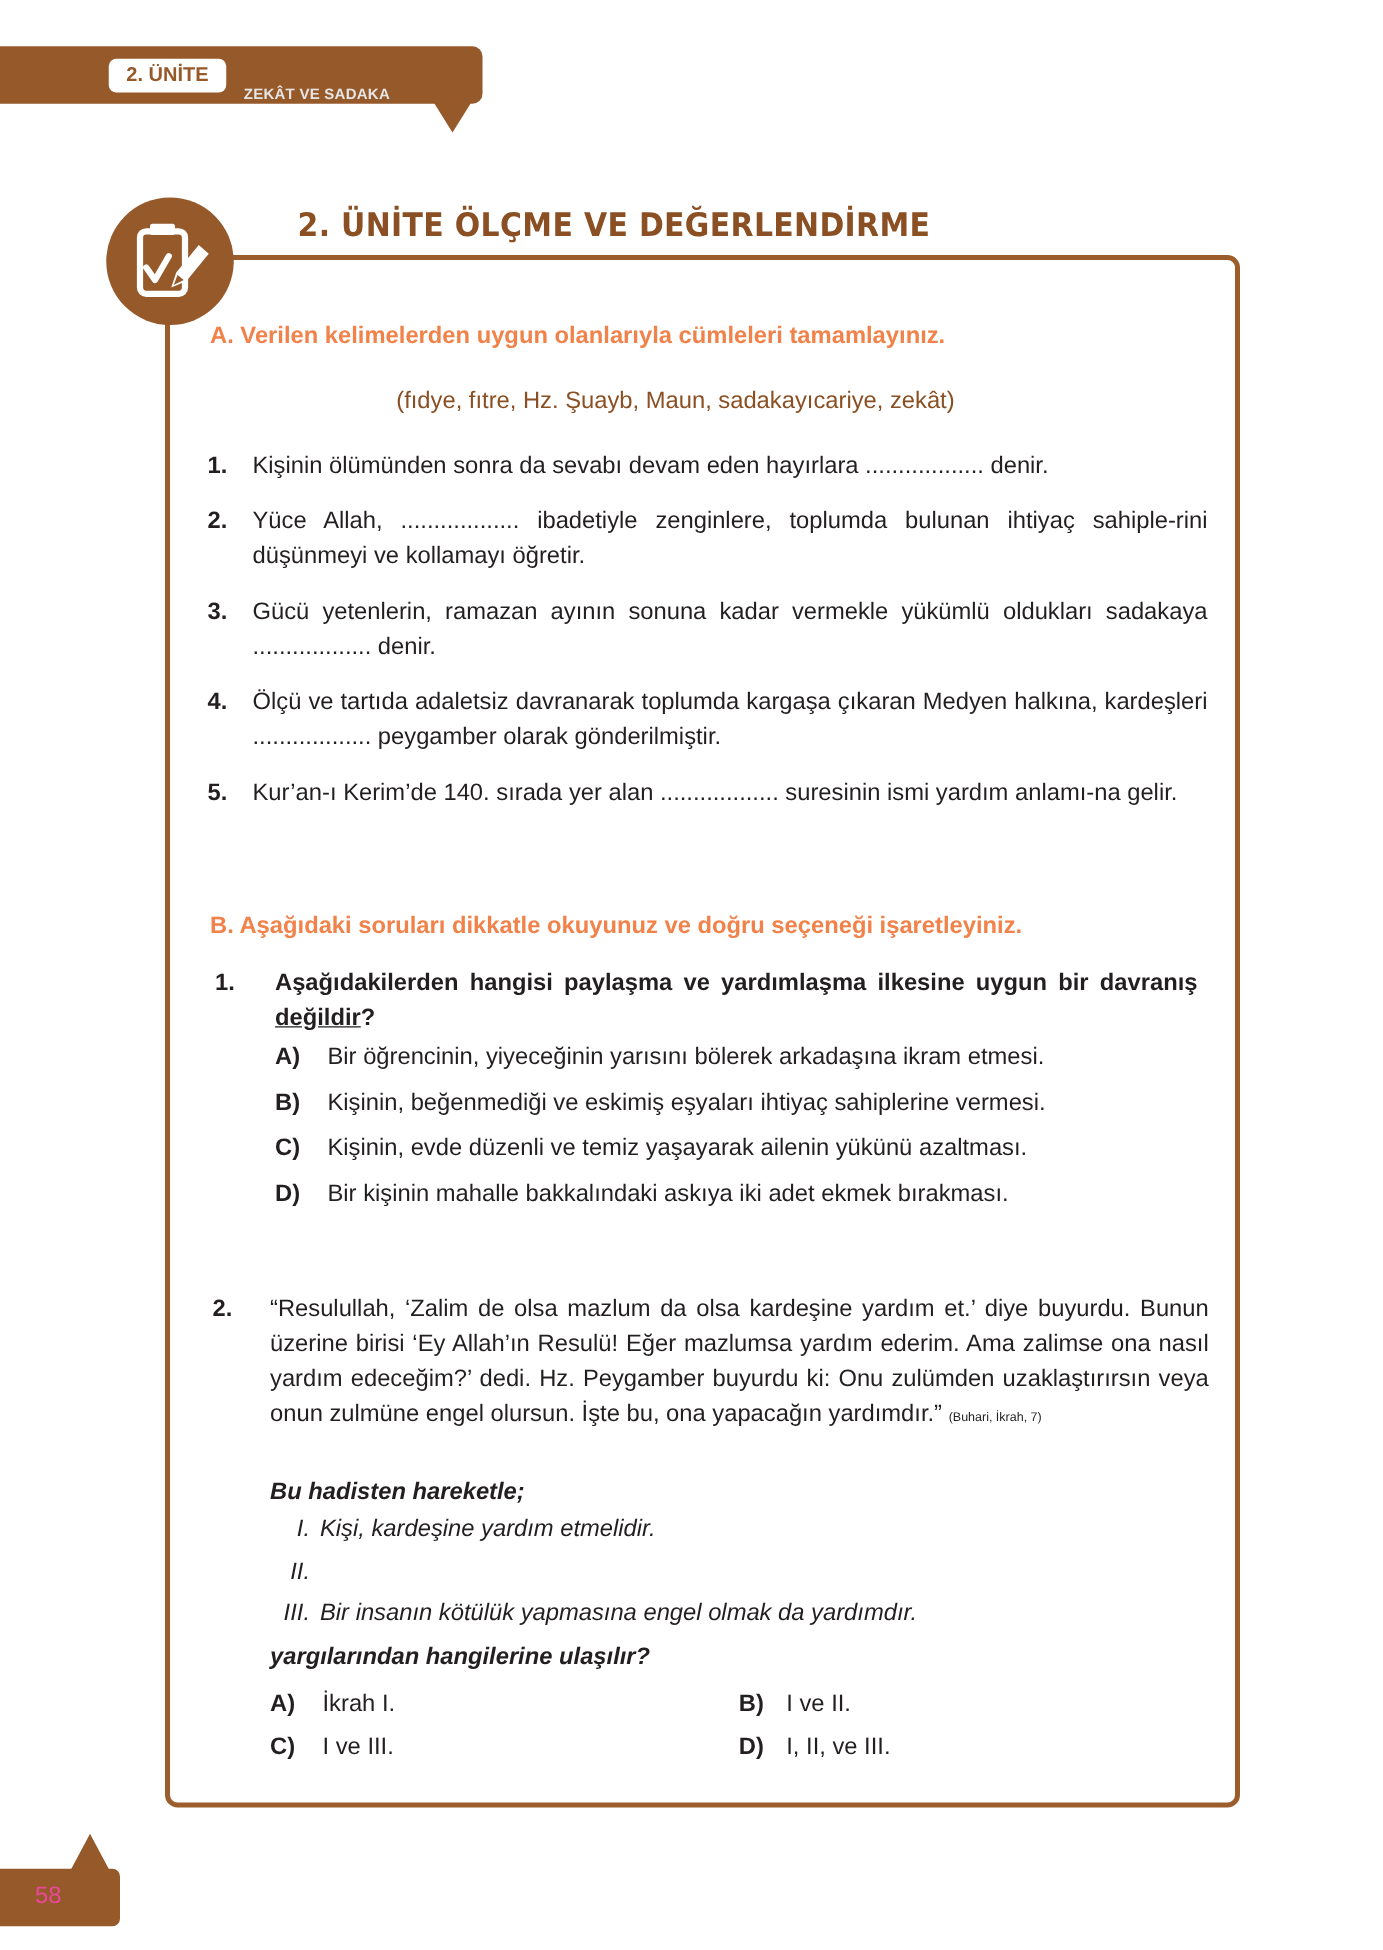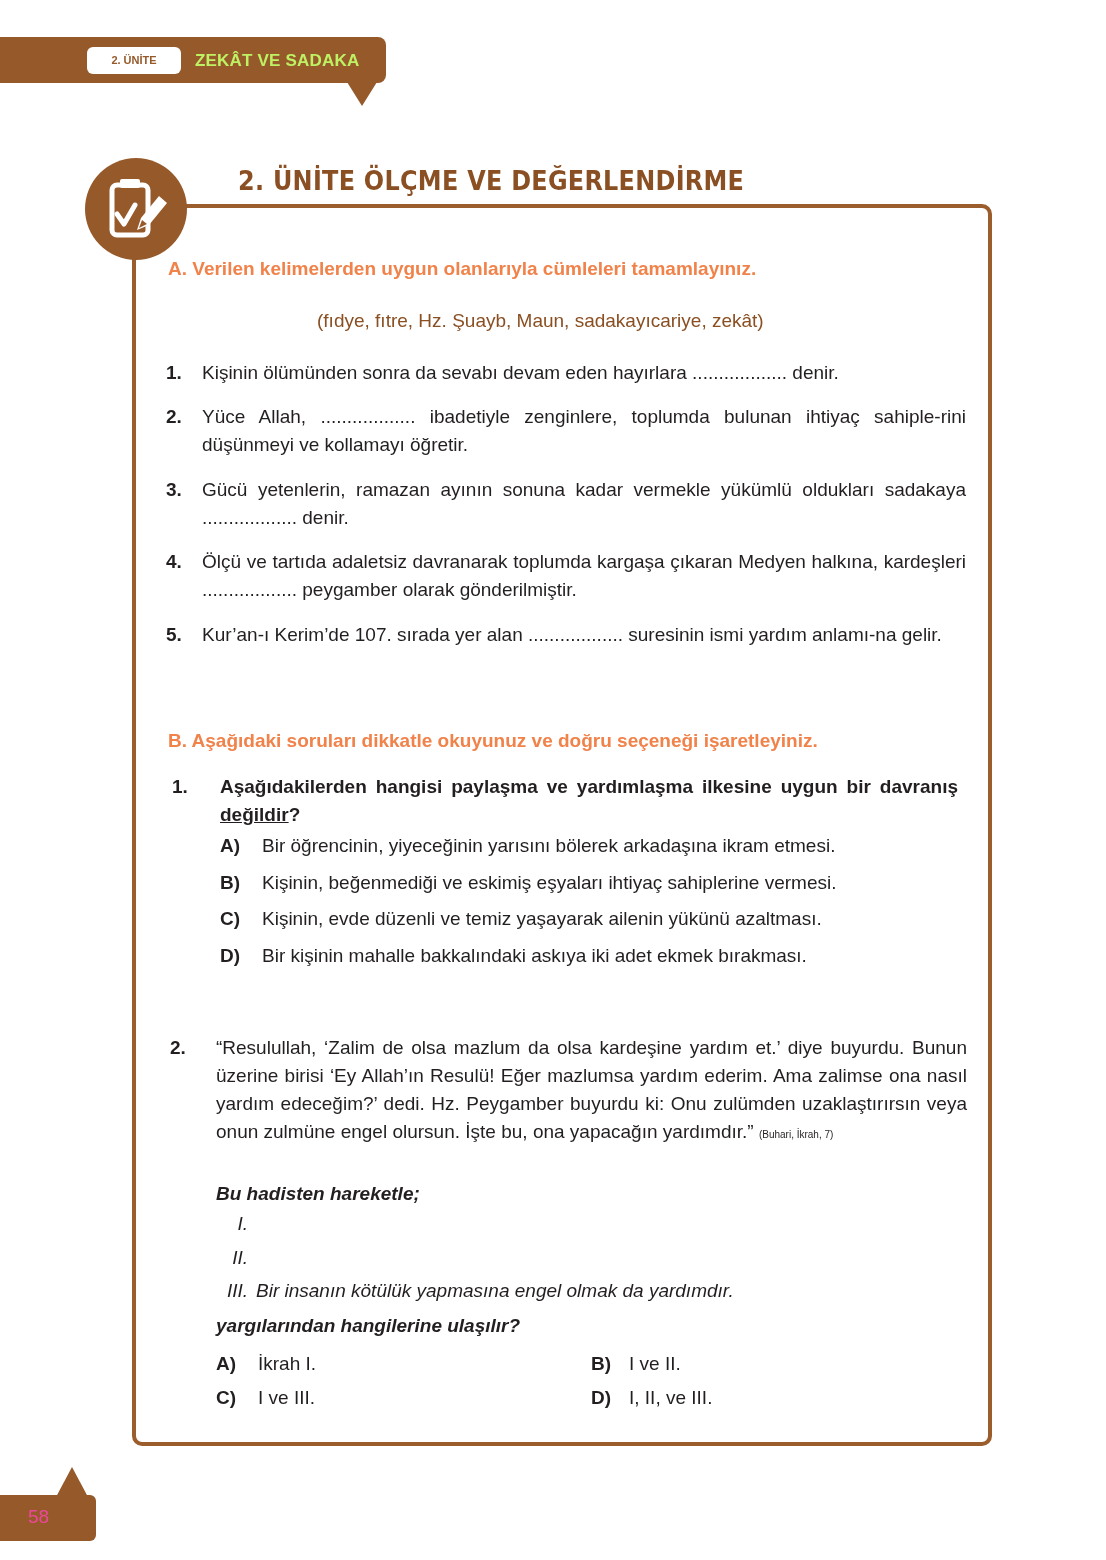--- a/index.html
+++ b/index.html
@@ -13,25 +13,25 @@
       background: #96592a; border-radius: 0 8px 8px 0;
     }
     .banner-tail {
       position: absolute; left: 347px; top: 82px; width: 0; height: 0;
       border-left: 15px solid transparent; border-right: 15px solid transparent;
       border-top: 24px solid #96592a;
     }
     .unit-pill {
       position: absolute; left: 87px; top: 10px; height: 27px; width: 94px;
       background: #fff; color: #96592a; border-radius: 6px;
-      font-weight: bold; font-size: 11px; line-height: 27px; text-align: center;
+      font-weight: bold; font-size: 16px; line-height: 27px; text-align: center;
     }
     .unit-title {
-      position: absolute; left: 195px; top: 11px; color: #bef264; font-weight: bold;
-      font-size: 17px; line-height: 26px; letter-spacing: 0.2px;
+      position: absolute; left: 195px; top: 25px; color: #e5e5e5; font-weight: bold;
+      font-size: 12px; line-height: 26px; letter-spacing: 0.2px;
     }
     
     .icon-circle {
       position: absolute; left: 85px; top: 158px; width: 102px; height: 102px;
       border-radius: 50%; background: #96592a;
     }
     .icon-circle svg { position: absolute; left: 0; top: 0; }
     .section-title {
       position: absolute; left: 238px; top: 166px; font-size: 26px; font-weight: bold;
       color: #8a4f22; letter-spacing: 0.3px;
@@ -114,21 +114,21 @@
 <div class="q" style="top:476px;">
   <span class="num">3.</span>
   <span class="txt">Gücü yetenlerin, ramazan ayının sonuna kadar vermekle yükümlü oldukları sadakaya .................. denir.</span>
 </div>
 <div class="q" style="top:548px;">
   <span class="num">4.</span>
   <span class="txt">Ölçü ve tartıda adaletsiz davranarak toplumda kargaşa çıkaran Medyen halkına, kardeşleri .................. peygamber olarak gönderilmiştir.</span>
 </div>
 <div class="q" style="top:621px;">
   <span class="num">5.</span>
-  <span class="txt">Kur’an-ı Kerim’de 107. sırada yer alan  .................. suresinin ismi yardım anlamı-na gelir.</span>
+  <span class="txt">Kur’an-ı Kerim’de 140. sırada yer alan  .................. suresinin ismi yardım anlamı-na gelir.</span>
 </div>
 
 <div class="heading-orange" style="left:168px; top:730px;">B. Aşağıdaki soruları dikkatle okuyunuz ve doğru seçeneği işaretleyiniz.</div>
 
 <div class="mc" style="left:172px; top:773px; width:786px;">
   <span class="num">1.</span>
   <span class="txt bold"><span>Aşağıdakilerden hangisi paylaşma ve yardımlaşma ilkesine uygun bir davranış </span><span class="u">değildir</span><span>?</span></span>
 </div>
 
 <div class="opt" style="left:220px; top:832px;">
@@ -150,20 +150,21 @@
 
 <div class="mc" style="left:170px; top:1034px; width:797px;">
   <span class="num" style="width:46px;">2.</span>
   <span class="txt"><span>“Resulullah, ‘Zalim de olsa mazlum da olsa kardeşine yardım et.’ diye buyurdu. Bunun üzerine birisi ‘Ey Allah’ın Resulü! Eğer mazlumsa yardım ederim. Ama zalimse ona nasıl yardım edeceğim?’ dedi. Hz. Peygamber buyurdu ki: Onu zulümden uzaklaştırırsın veya onun zulmüne engel olursun. İşte bu, ona yapacağın yardımdır.”</span> <span class="cite">(Buhari, İkrah, 7)</span></span>
 </div>
 
 <div class="stmt bold" style="left:216px; top:1180px;">Bu hadisten hareketle;</div>
 
 <div class="stmt" style="left:212px; top:1210px;">
   <span class="rn">I.</span>
+  <span>Kişi, kardeşine yardım etmelidir.</span>
 </div>
 <div class="stmt" style="left:212px; top:1244px;gap:33px;">
   <span class="rn">II.</span>
 </div>
 <div class="stmt" style="left:212px; top:1277px;">
   <span class="rn">III.</span>
   <span>Bir insanın kötülük yapmasına engel olmak da yardımdır.</span>
 </div>
 
 <div class="stmt bold" style="left:216px; top:1312px;">yargılarından hangilerine ulaşılır?</div>

